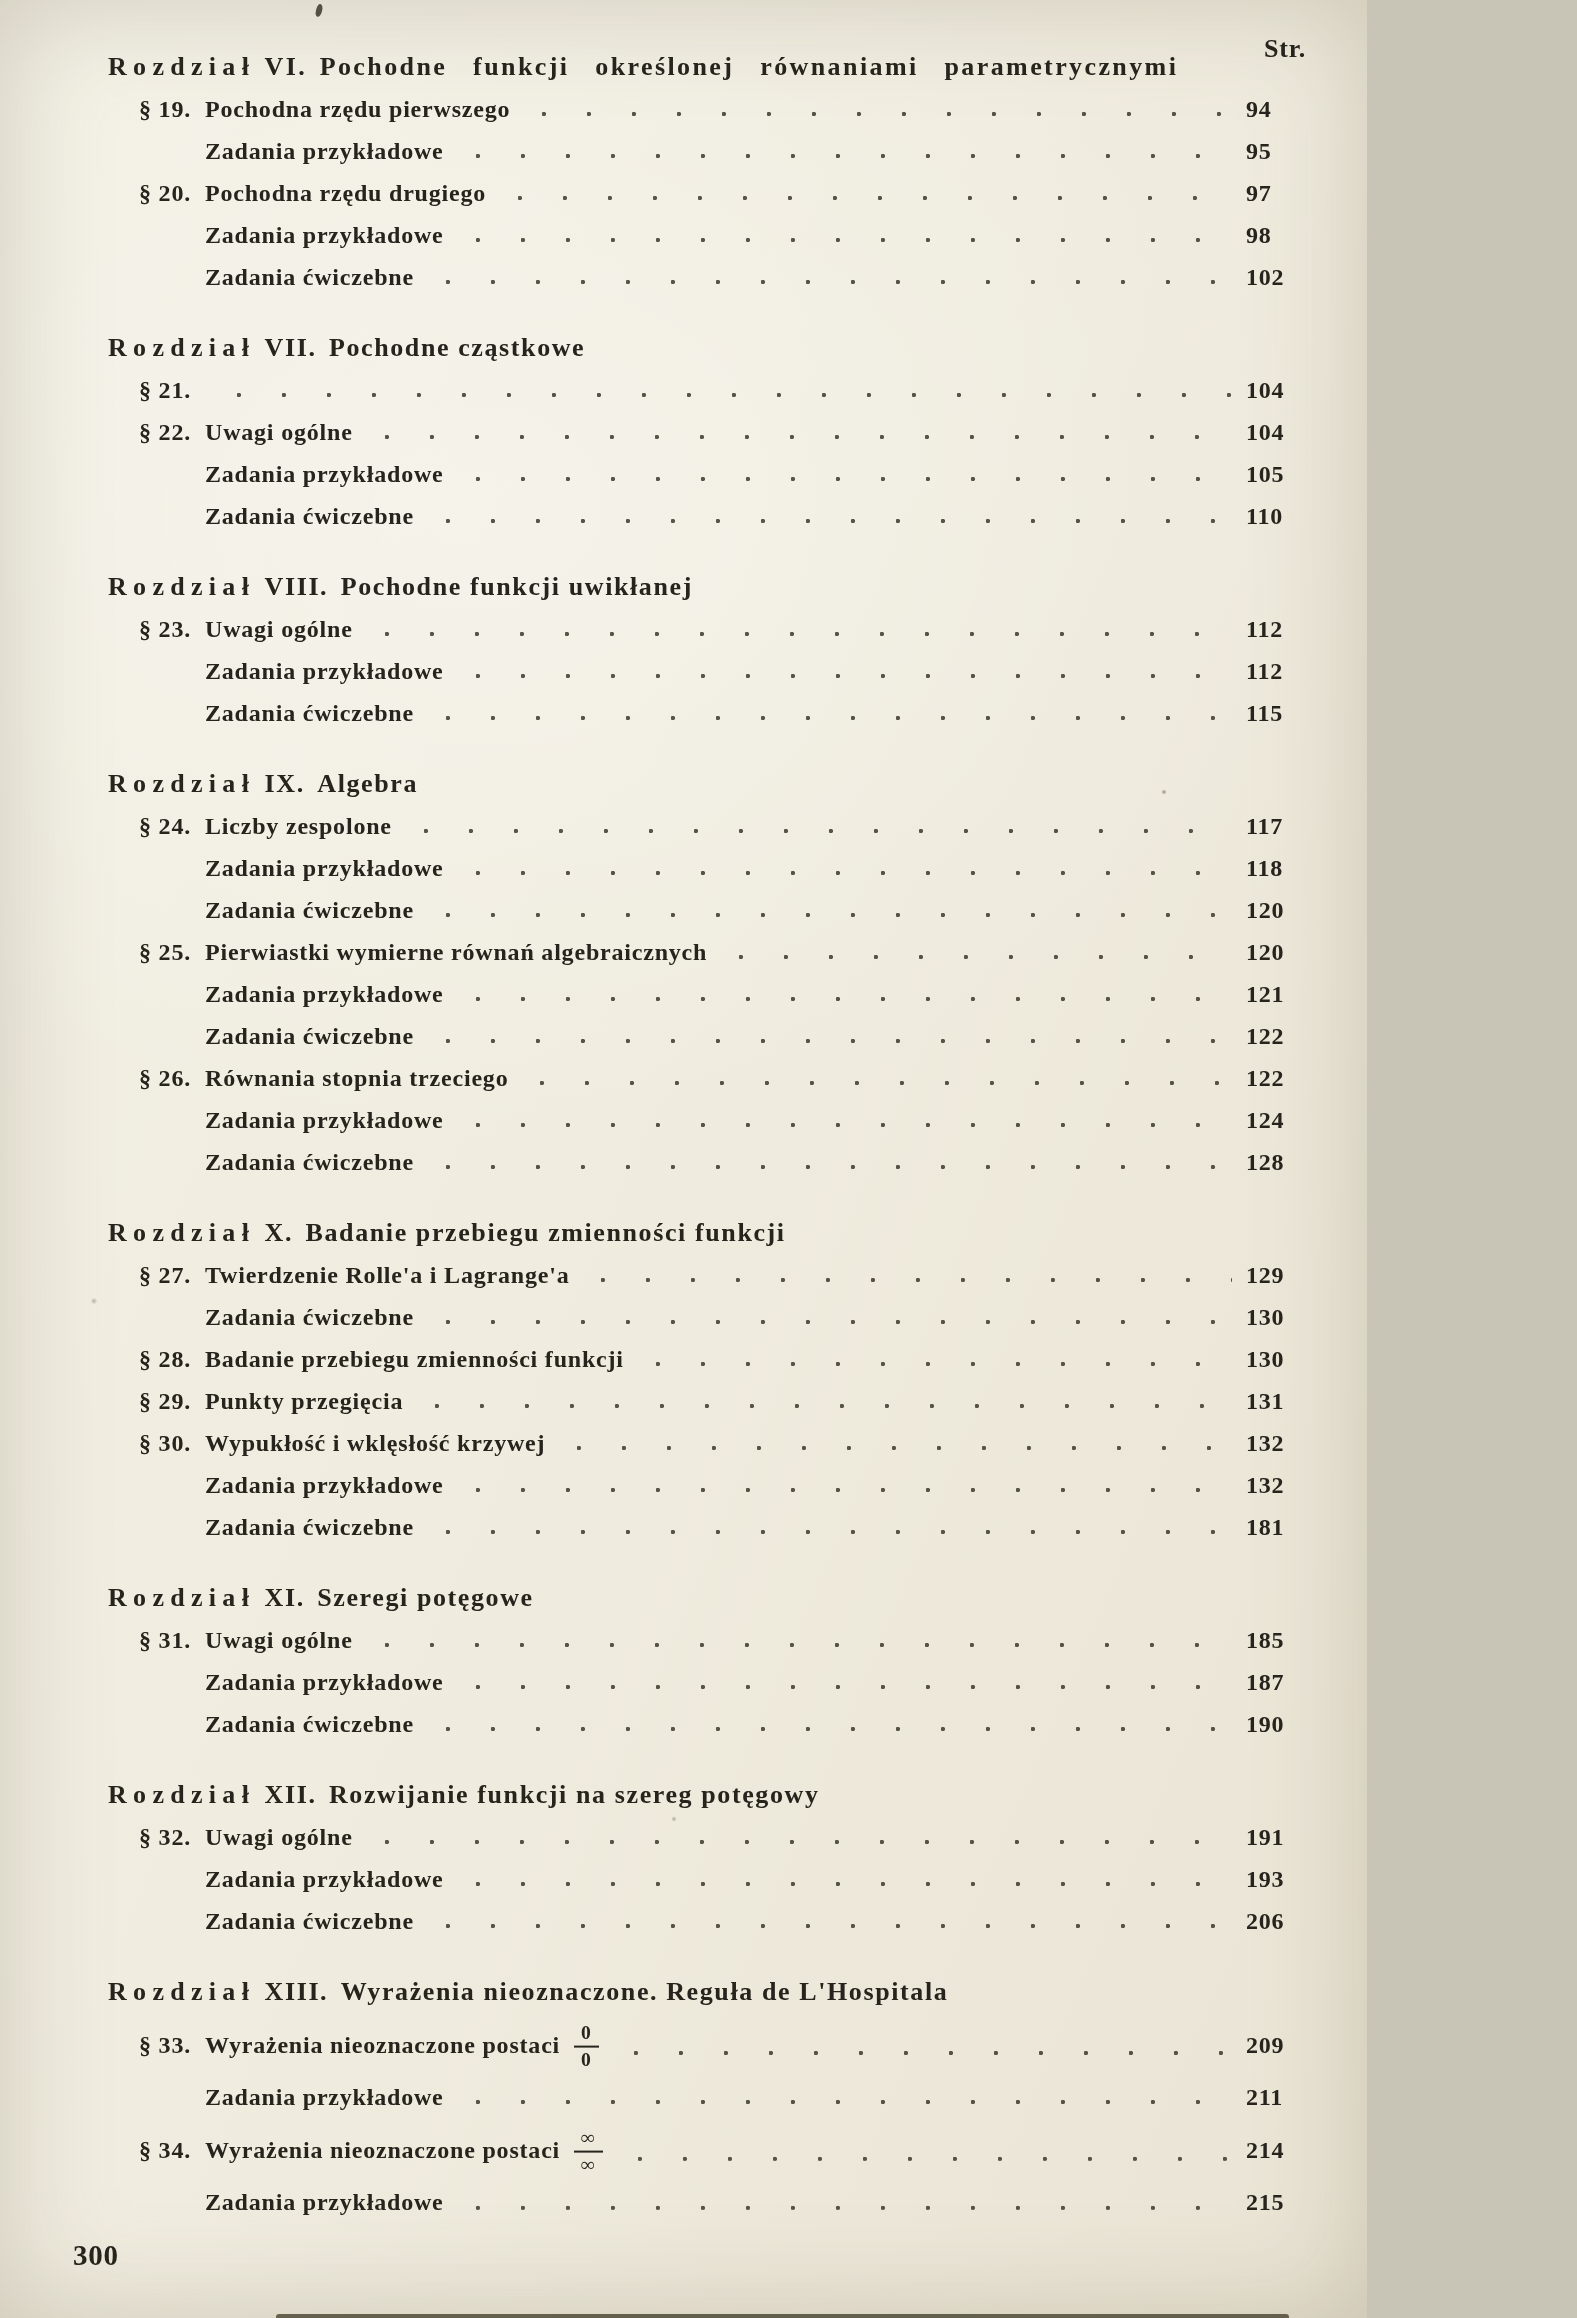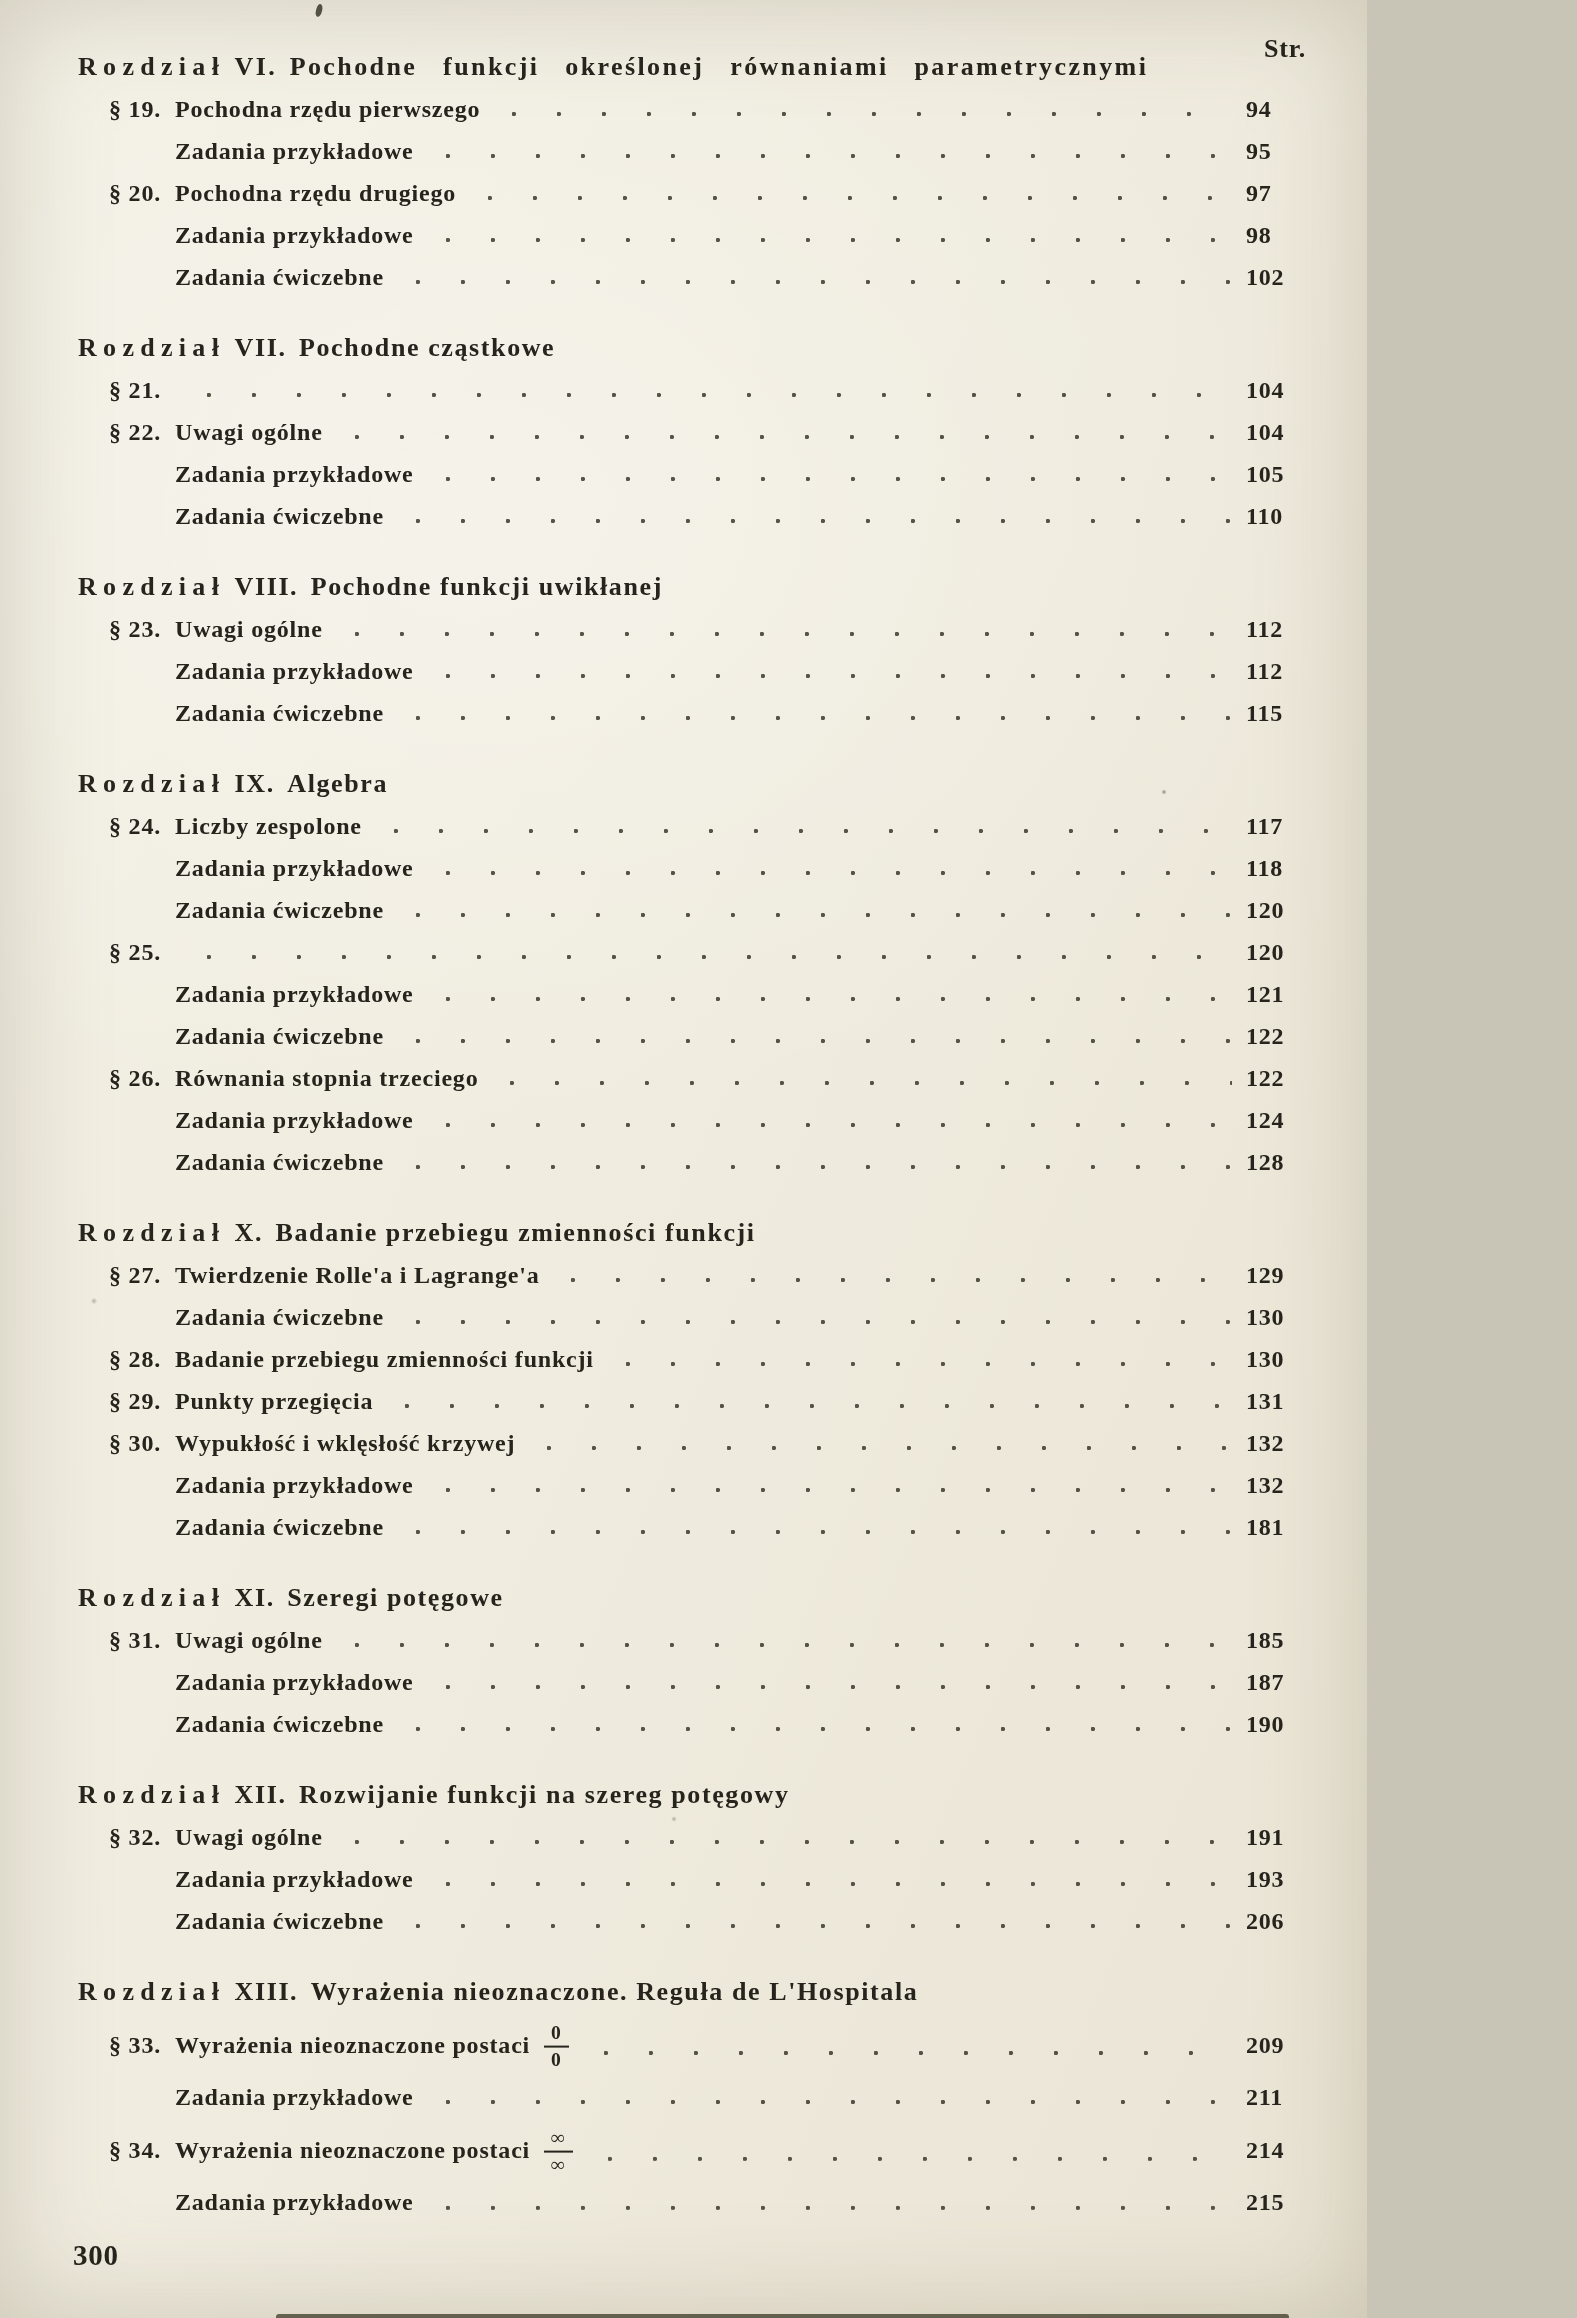--- a/index.html
+++ b/index.html
@@ -34,21 +34,21 @@
     font-size: 26px;
     font-weight: 700;
     letter-spacing: 0.8px;
   }
   .toc {
     position: absolute;
     top: 45px;
     left: 78px;
     right: 61px;
   }
-  .chapter { margin-top: 28px; }
+  .chapter { margin-top: 28px; margin-left: 30px; }
   .chapter.first { margin-top: 0; }
   .chapter-heading {
     font-size: 26px;
     font-weight: 700;
     line-height: 43px;
     letter-spacing: 1.6px;
     white-space: nowrap;
   }
   .chapter.first .chapter-heading {
     word-spacing: 17px;
@@ -265,20 +265,23 @@
         <div class="entry">
           <span class="label"></span>
           <span class="text">
             <span>Zadania ćwiczebne</span>
           </span>
           <span class="leader"></span>
           <span class="pageno">120</span>
         </div>
         <div class="entry">
           <span class="label">§ 25.</span>
+          <span class="text">
+            <span>Pierwiastki wymierne równań algebraicznych</span>
+          </span>
           <span class="leader"></span>
           <span class="pageno">120</span>
         </div>
         <div class="entry">
           <span class="label"></span>
           <span class="text">
             <span>Zadania przykładowe</span>
           </span>
           <span class="leader"></span>
           <span class="pageno">121</span>

